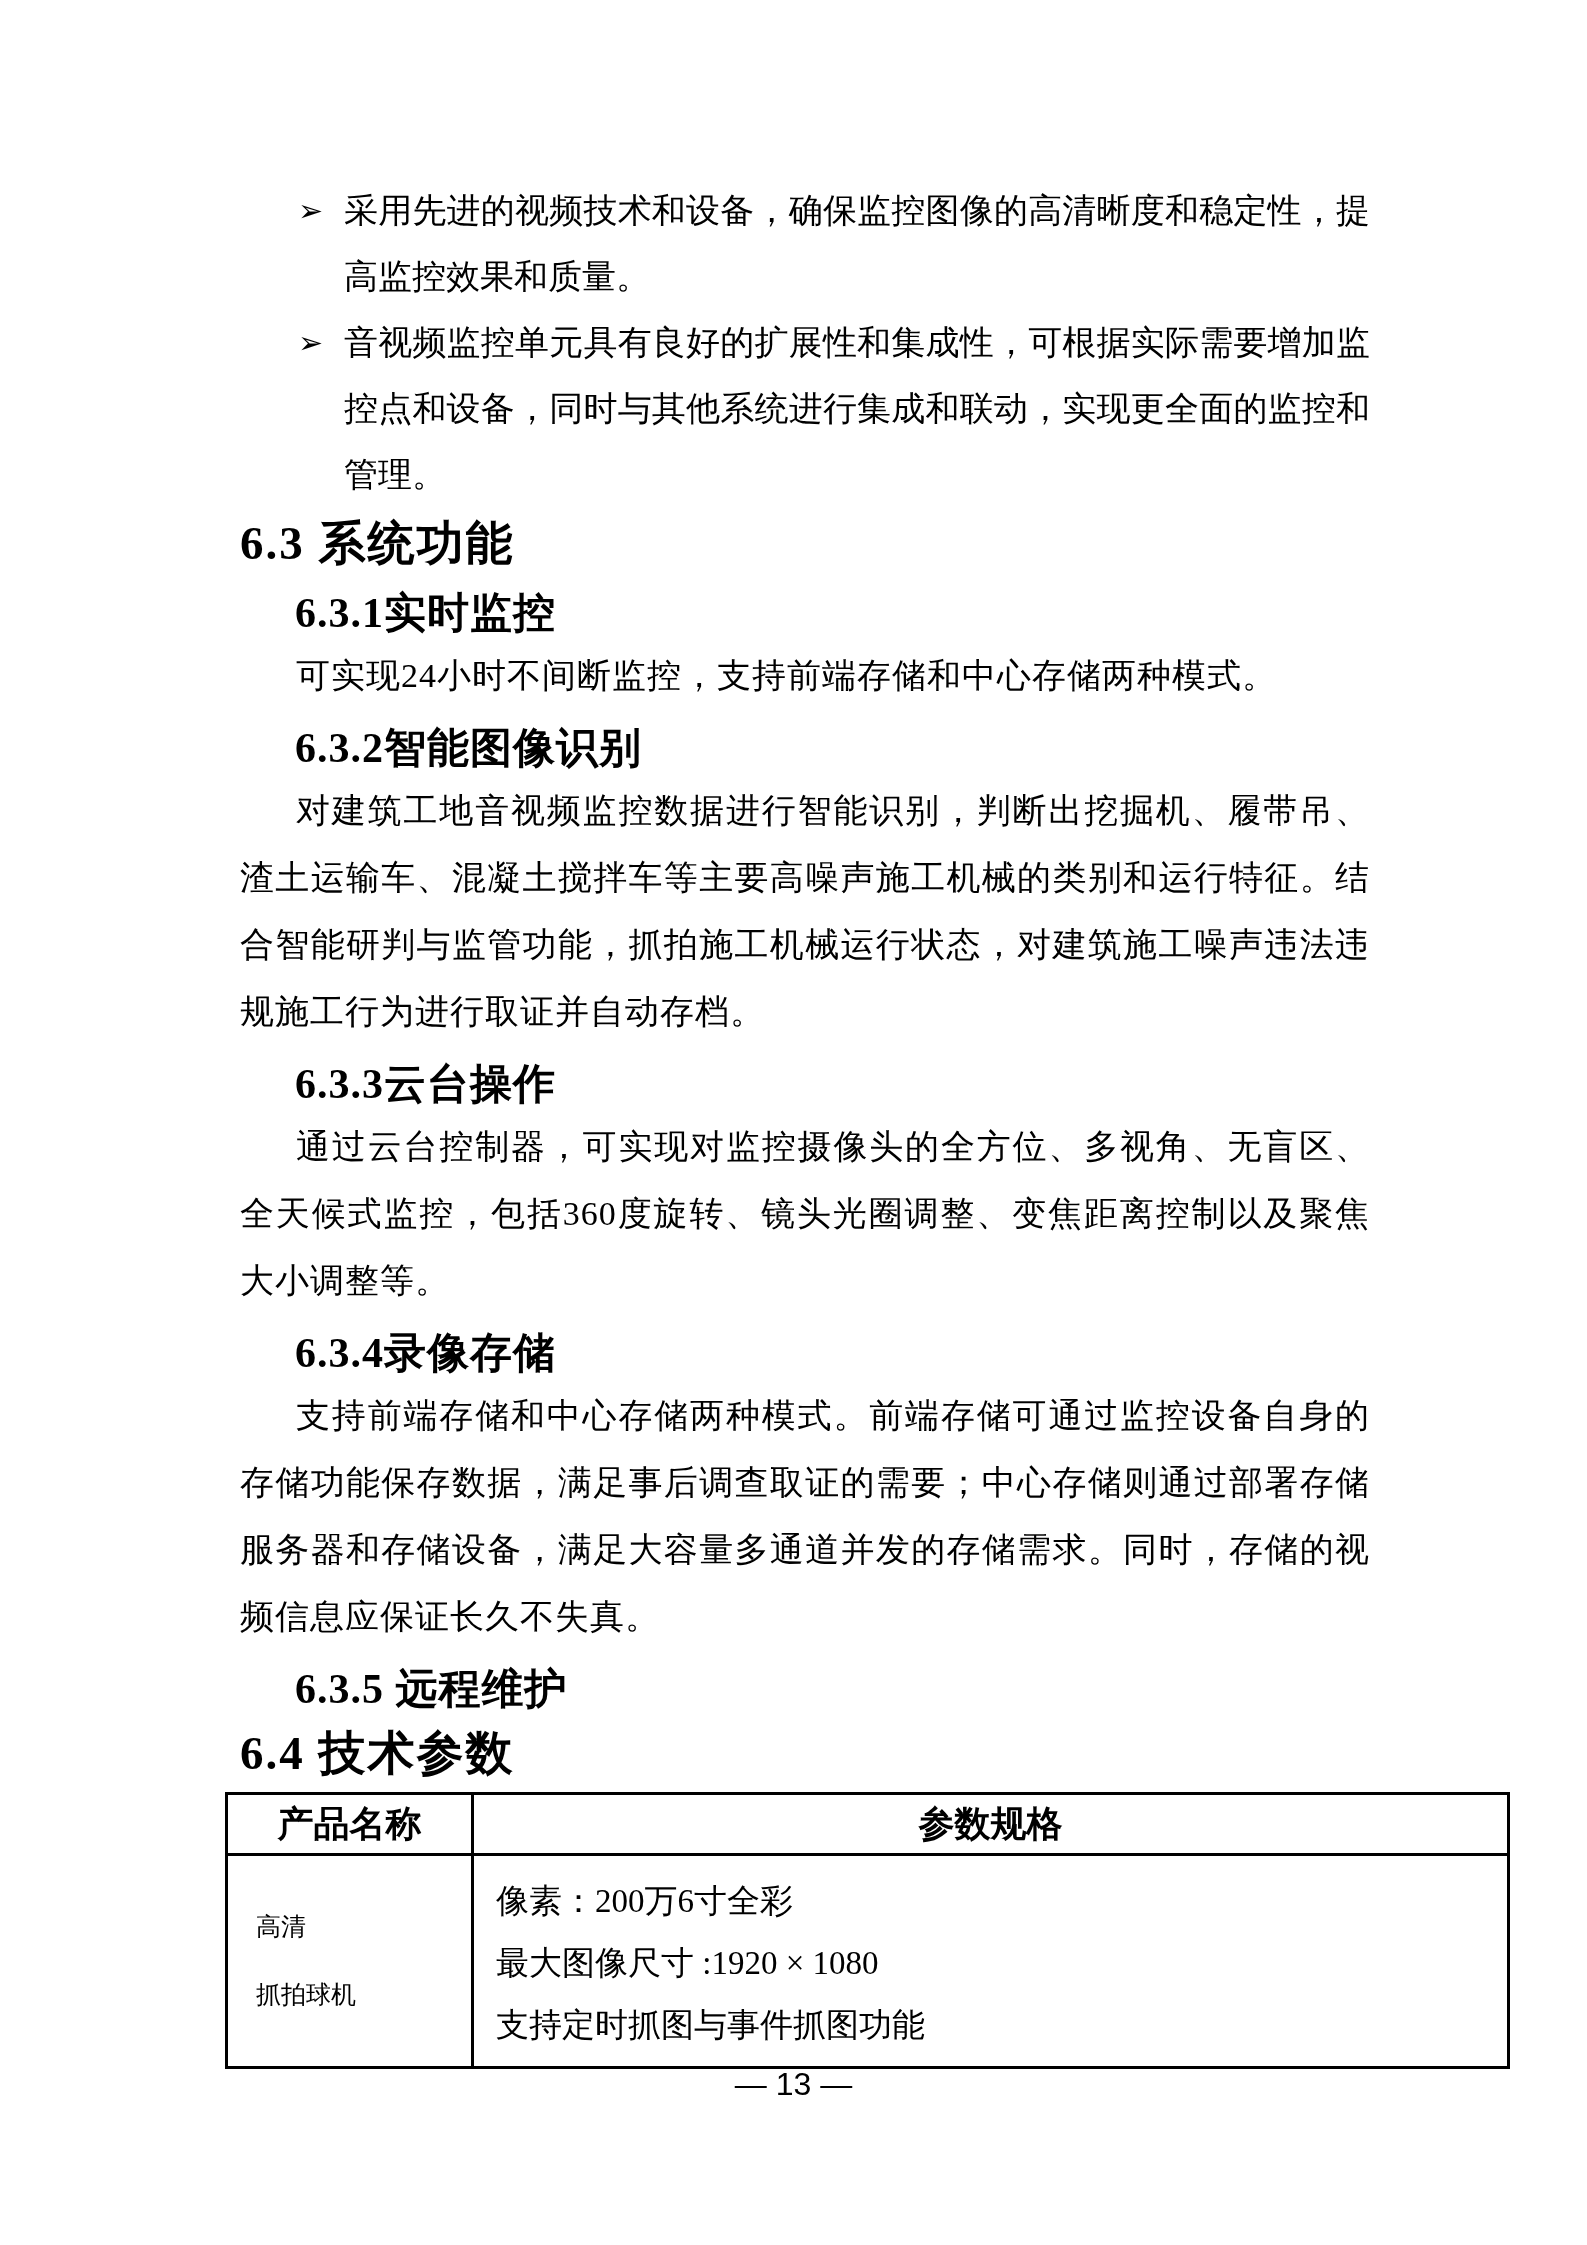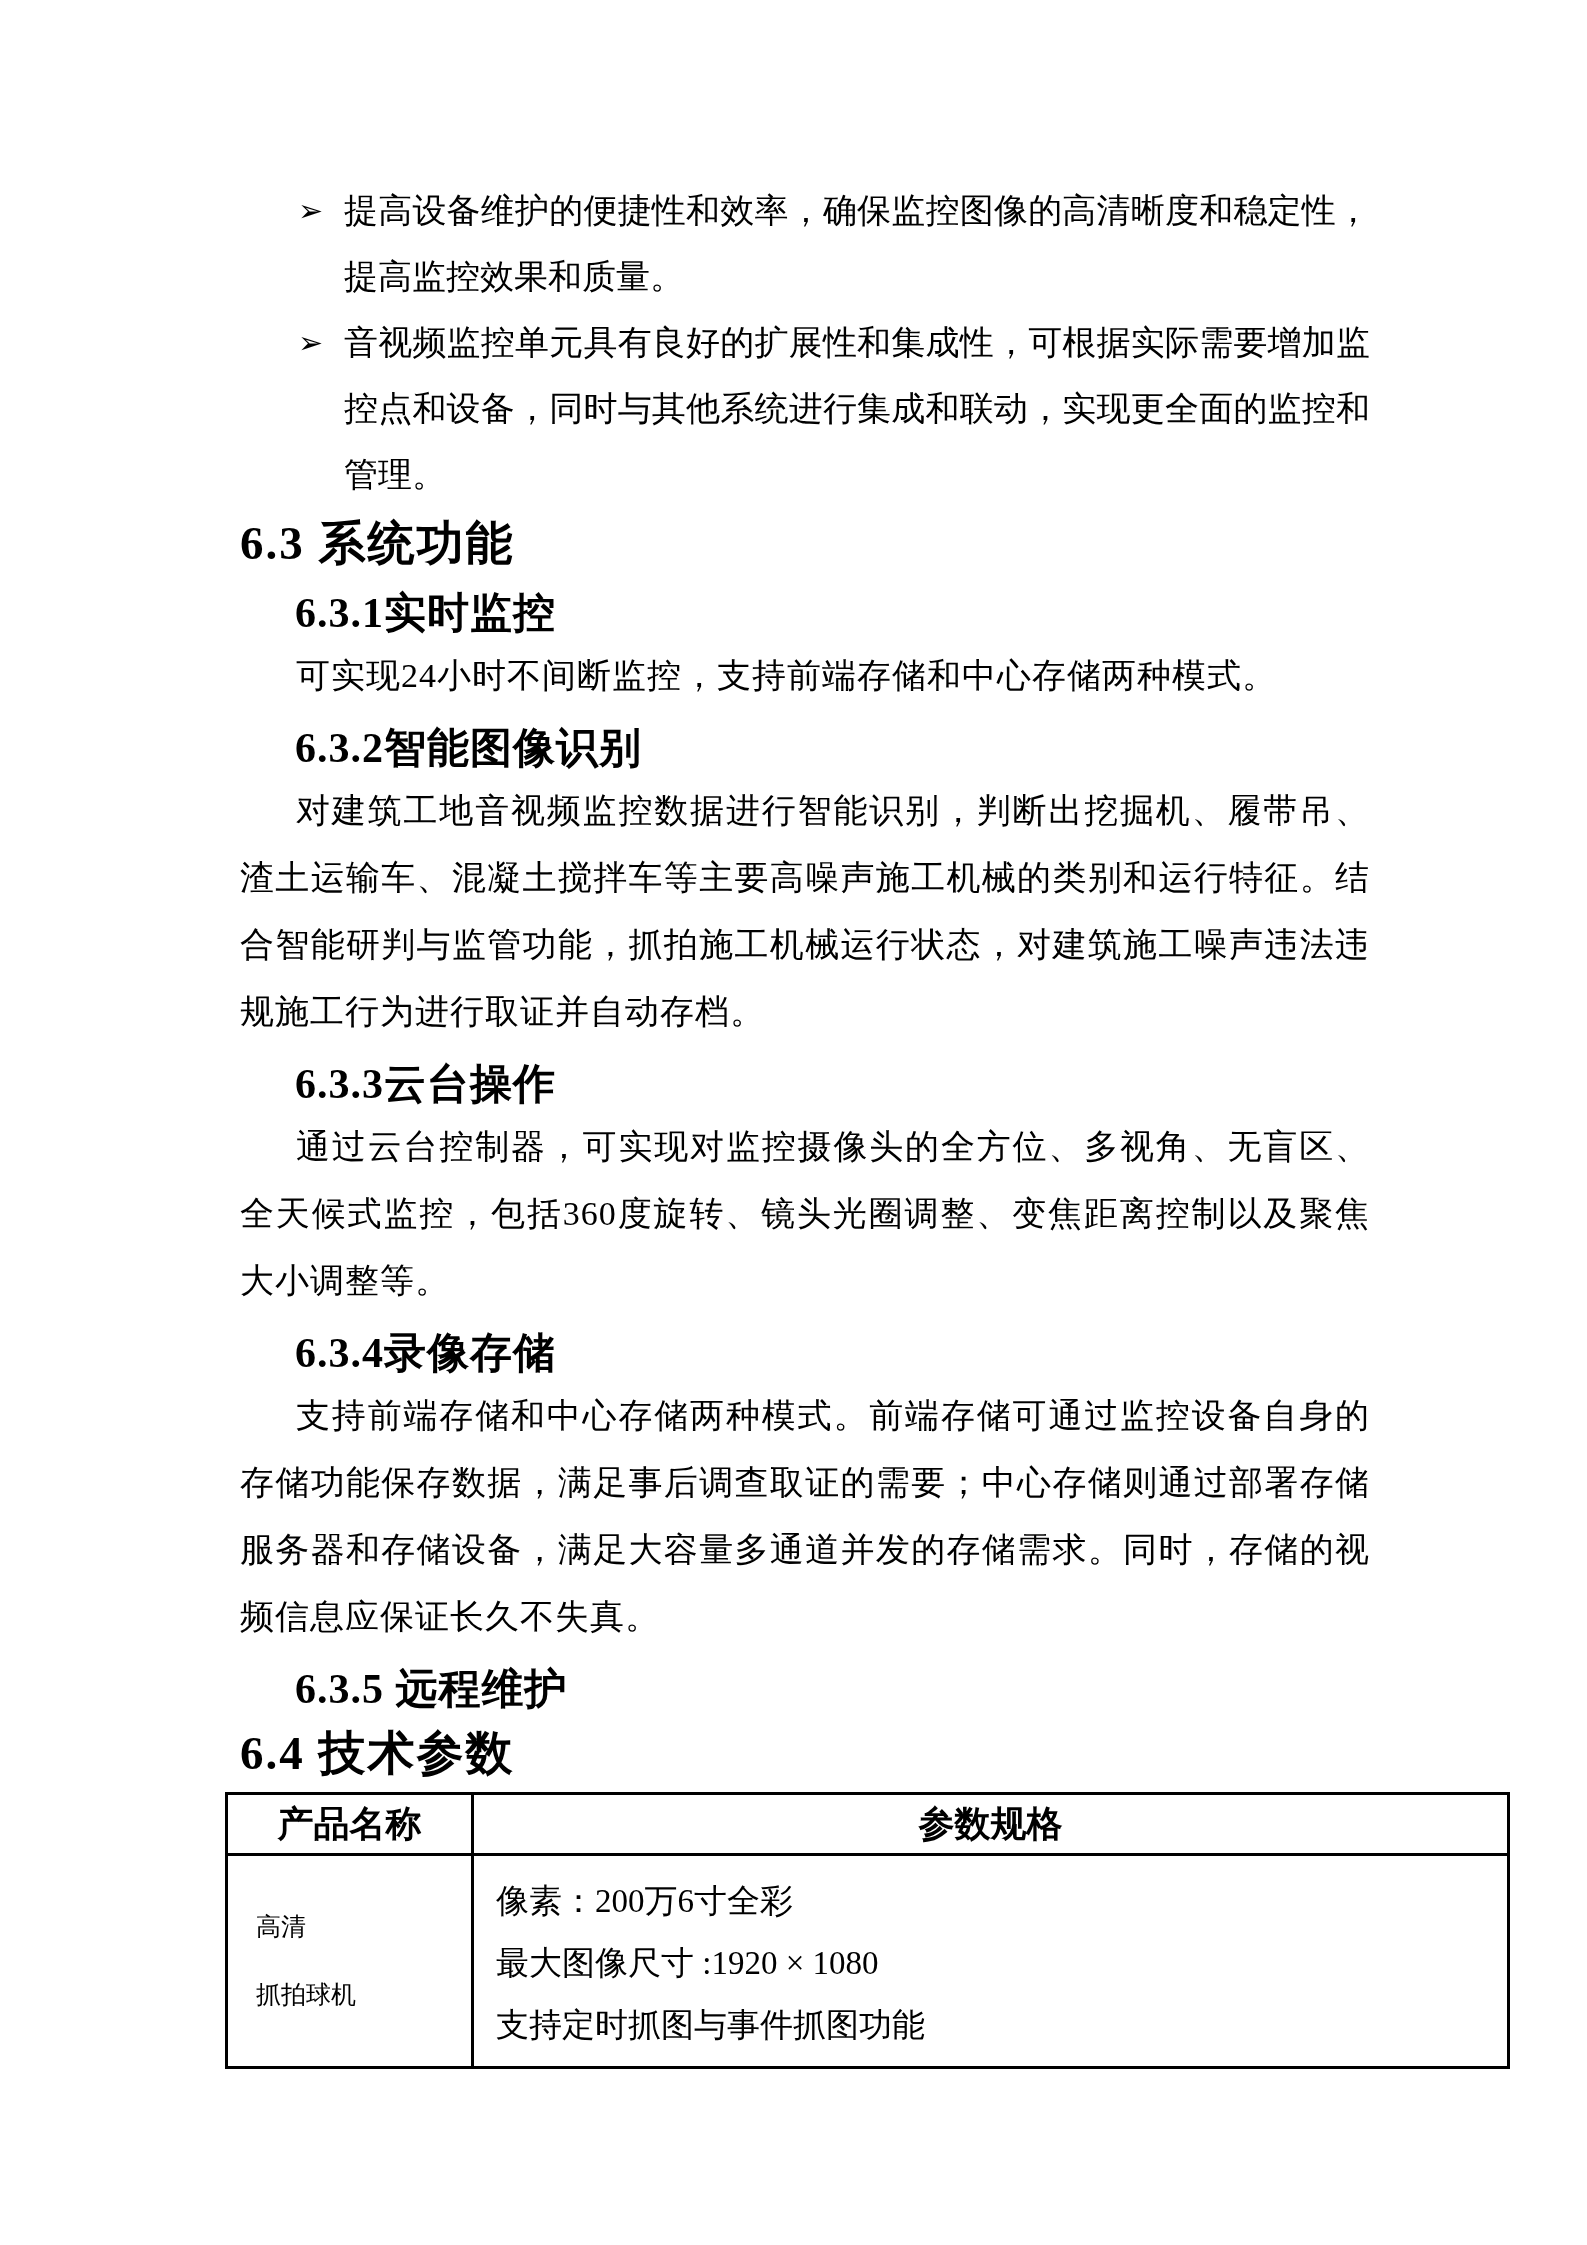--- a/index.html
+++ b/index.html
@@ -103,21 +103,21 @@
 </style>
 </head>
 <body>
 
 <div class="page">
   <div class="content">
 
     <ul class="bullets">
       <li class="bullet">
         <span class="marker">➢</span>
-        <span class="btext">提高设备维护的便捷性和效率，确保监控图像的高清晰度和稳定性，提高监控效果和质量。</span>
+        <span class="btext">采用先进的视频技术和设备，确保监控图像的高清晰度和稳定性，提高监控效果和质量。</span>
       </li>
       <li class="bullet">
         <span class="marker">➢</span>
         <span class="btext">音视频监控单元具有良好的扩展性和集成性，可根据实际需要增加监控点和设备，同时与其他系统进行集成和联动，实现更全面的监控和管理。</span>
       </li>
     </ul>
 
     <div class="h2">6.3 系统功能</div>
 
     <div class="h3">6.3.1实时监控</div>
@@ -152,13 +152,14 @@
           <td class="specs-cell">
             <div>像素：200万6寸全彩</div>
             <div>最大图像尺寸 :1920 × 1080</div>
             <div>支持定时抓图与事件抓图功能</div>
           </td>
         </tr>
       </tbody>
     </table>
   </div>
 
+  <div class="footer">— 13 —</div>
 </div>
 
 </body></html>

